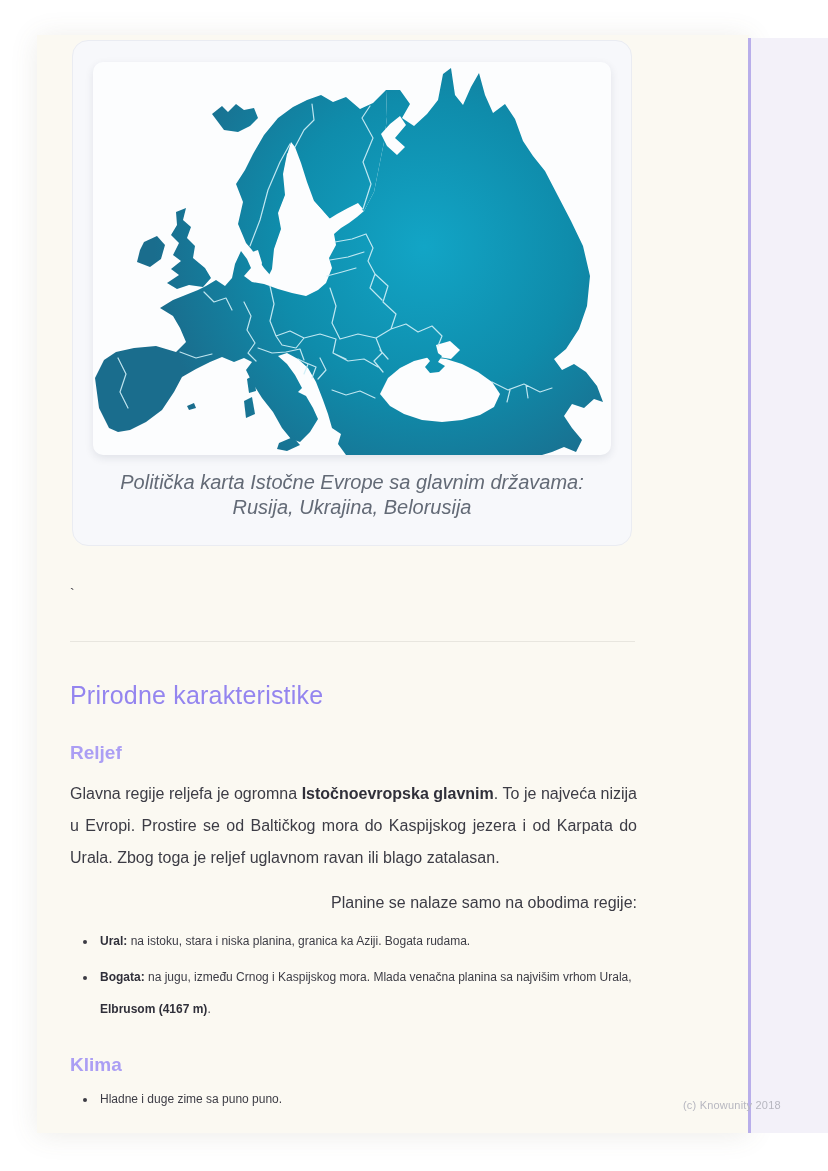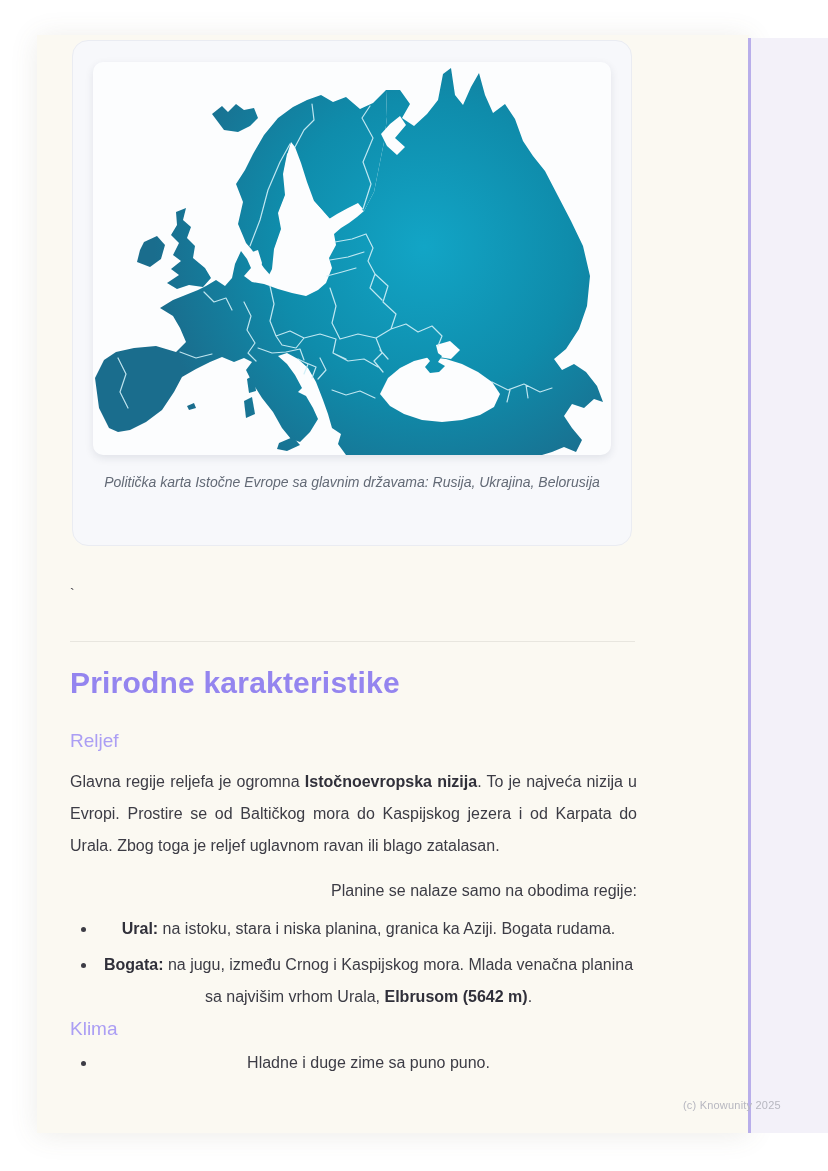--- a/index.html
+++ b/index.html
@@ -15,31 +15,31 @@
   .canvas{position:relative;width:828px;height:1171px;background:var(--canvas_bg);}
   .page{position:absolute;left:37px;top:35px;width:712px;height:1098px;background:var(--page_bg);
         box-shadow:0 2px 26px rgba(110,100,70,.12);overflow:hidden;}
   .content{position:relative;margin-left:33px;width:567px;padding-top:5px;}
   .figure-card{margin-left:2px;width:560px;height:506px;background:var(--figure_bg);
         border:1px solid var(--figure_border);border-radius:16px;padding:21px 20px 0 20px;}
   .map-card{width:518px;height:393px;background:var(--map_card_bg);border-radius:10px;
         box-shadow:0 3px 9px rgba(30,40,70,.10);overflow:hidden;}
   .map-card svg{display:block;width:518px;height:393px;}
   .figure-caption{margin:15px auto 12px auto;max-width:505px;text-align:center;font-style:italic;
-        font-size:14px;line-height:25px;color:var(--caption);}
+        font-size:20px;line-height:25px;color:var(--caption);}
   .stray{margin-top:40px;height:20px;font-size:14px;color:var(--text);}
   .divider{margin-top:35px;border:none;border-top:1px solid var(--divider);width:565px;}
-  h2{margin-top:27px;font-size:30px;line-height:28px;font-weight:700;color:var(--accent_h2);letter-spacing:.2px;}
-  h3{margin-top:32px;font-size:19px;line-height:24px;font-weight:400;color:var(--accent_h3);}
-  h3.klima{margin-top:4px;}
+  h2{margin-top:39px;font-size:25px;line-height:28px;font-weight:400;color:var(--accent_h2);letter-spacing:.2px;}
+  h3{margin-top:32px;font-size:19px;line-height:24px;font-weight:700;color:var(--accent_h3);}
+  h3.klima{margin-top:28px;}
   p{margin-top:13px;font-size:16px;line-height:32px;text-align:justify;color:var(--text);}
   p.no-justify{text-align:right;}
   b{font-weight:700;color:#30303a;}
   ul{margin-top:6px;padding-left:27px;list-style:disc;}
-  li{font-size:16px;line-height:32px;color:var(--text);padding-left:3px;margin-bottom:4px;text-align:center;}
+  li{font-size:12px;line-height:32px;color:var(--text);padding-left:3px;margin-bottom:4px;}
   .edge-line{position:absolute;left:748px;top:38px;width:3px;height:1095px;background:var(--edge_line);}
   .next-page-panel{position:absolute;left:751px;top:38px;width:77px;height:1095px;background:var(--panel_bg);}
   .watermark{position:absolute;left:683px;top:1099px;z-index:5;font-size:11px;letter-spacing:.2px;
         color:var(--watermark);}
   .borders{fill:none;stroke:var(--map_border_line);stroke-width:1.2;stroke-linejoin:round;
         stroke-linecap:round;opacity:.92;}
 </style>
 </head>
 <body>
 
@@ -83,35 +83,35 @@
       </div>
 
       <div class="stray">`</div>
 
       <hr class="divider">
 
       <h2>Prirodne karakteristike</h2>
 
       <h3>Reljef</h3>
 
-      <p><span>Glavna regije reljefa je ogromna </span><b>Istočnoevropska nizija</b><span>. To je najveća nizija u Evropi. Prostire se od Baltičkog mora do Kaspijskog jezera i od Karpata do Urala. Zbog toga je reljef uglavnom ravan ili blago zatalasan.</span></p>
+      <p><span>Glavna regije reljefa je ogromna </span><b>Istočnoevropska glavnim</b><span>. To je najveća nizija u Evropi. Prostire se od Baltičkog mora do Kaspijskog jezera i od Karpata do Urala. Zbog toga je reljef uglavnom ravan ili blago zatalasan.</span></p>
 
       <p class="no-justify">Planine se nalaze samo na obodima regije:</p>
 
       <ul>
         <li><b>Ural:</b><span> na istoku, stara i niska planina, granica ka Aziji. Bogata rudama.</span></li>
-        <li><b>Bogata:</b><span> na jugu, između Crnog i Kaspijskog mora. Mlada venačna planina sa najvišim vrhom Urala, </span><b>Elbrusom (5642 m)</b><span>.</span></li>
+        <li><b>Bogata:</b><span> na jugu, između Crnog i Kaspijskog mora. Mlada venačna planina sa najvišim vrhom Urala, </span><b>Elbrusom (4167 m)</b><span>.</span></li>
       </ul>
 
       <h3 class="klima">Klima</h3>
 
 
       <ul>
         <li><span>Hladne i duge zime sa puno puno.</span></li>
       </ul>
 
     </div>
   </div>
 
   <div class="edge-line"></div>
   <div class="next-page-panel"></div>
-  <div class="watermark">(c) Knowunity 2025</div>
+  <div class="watermark">(c) Knowunity 2018</div>
 </div>
 
 </body></html>

